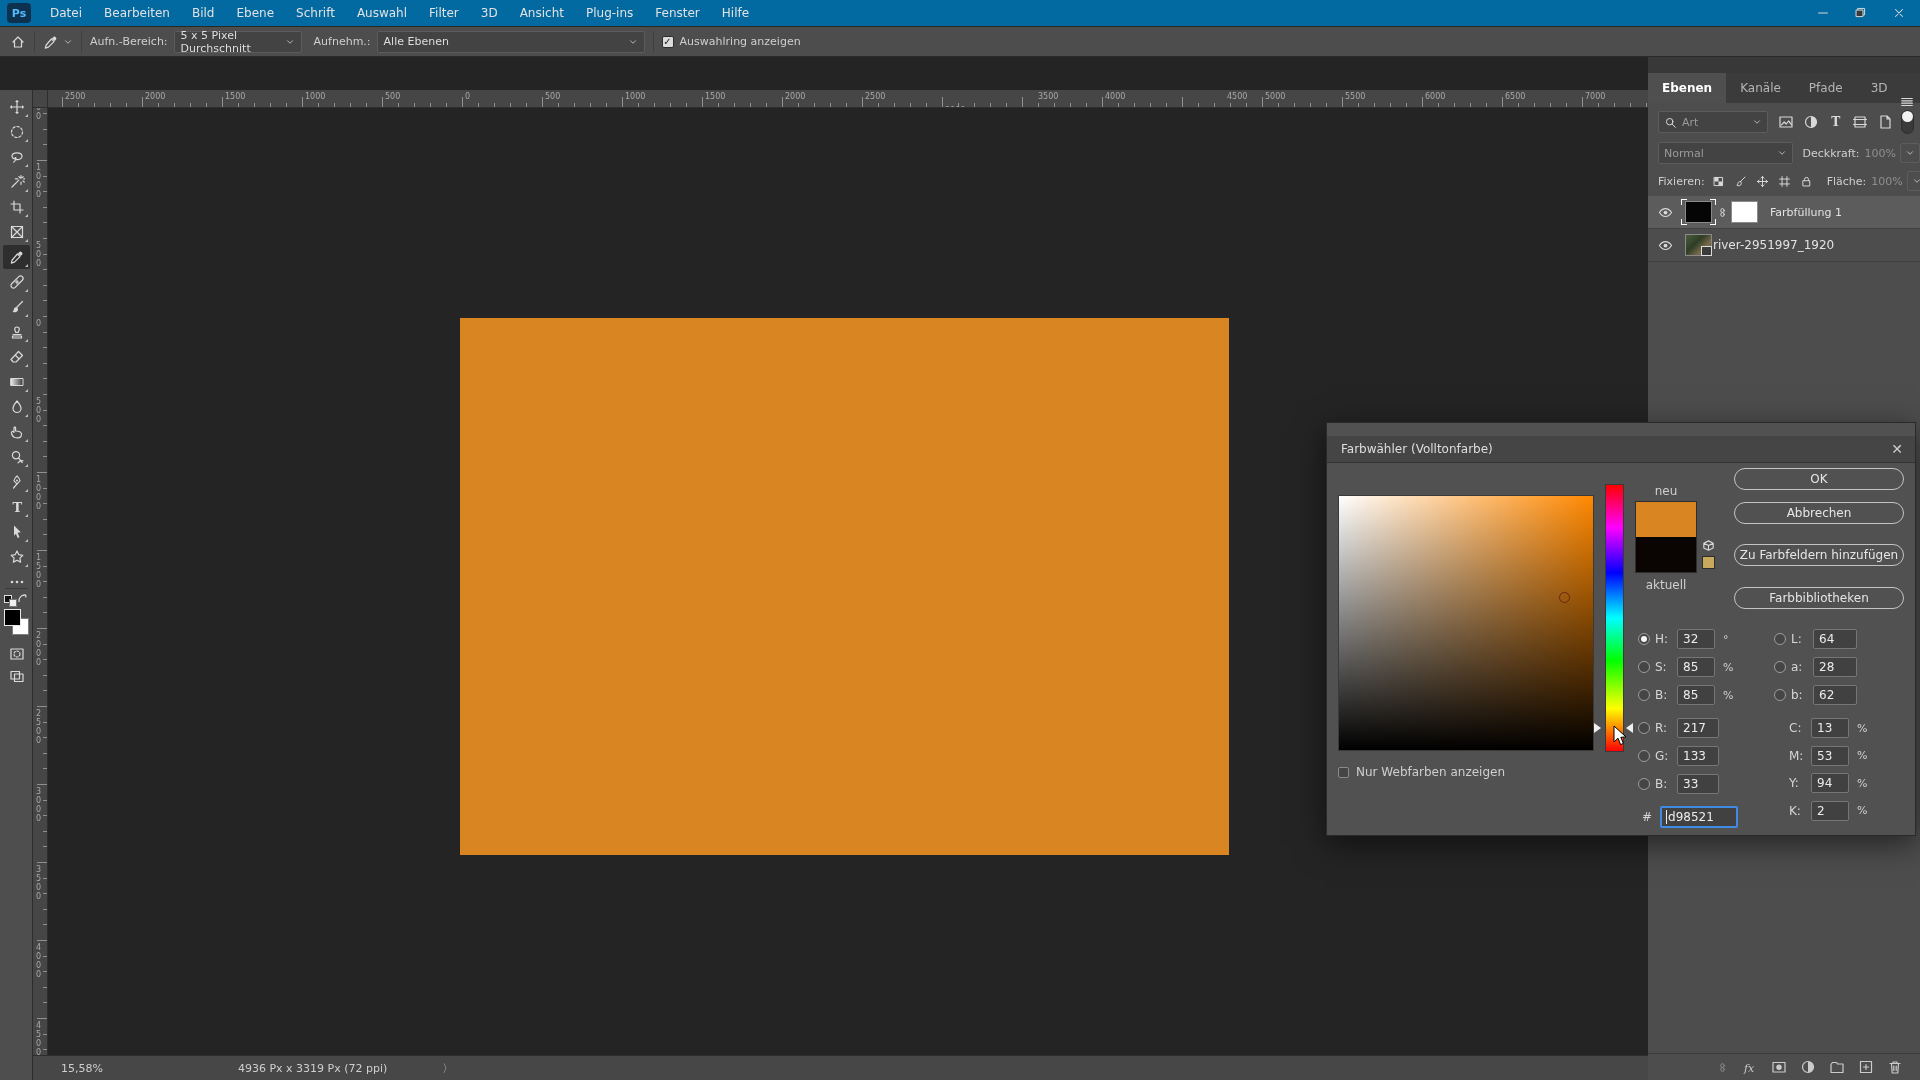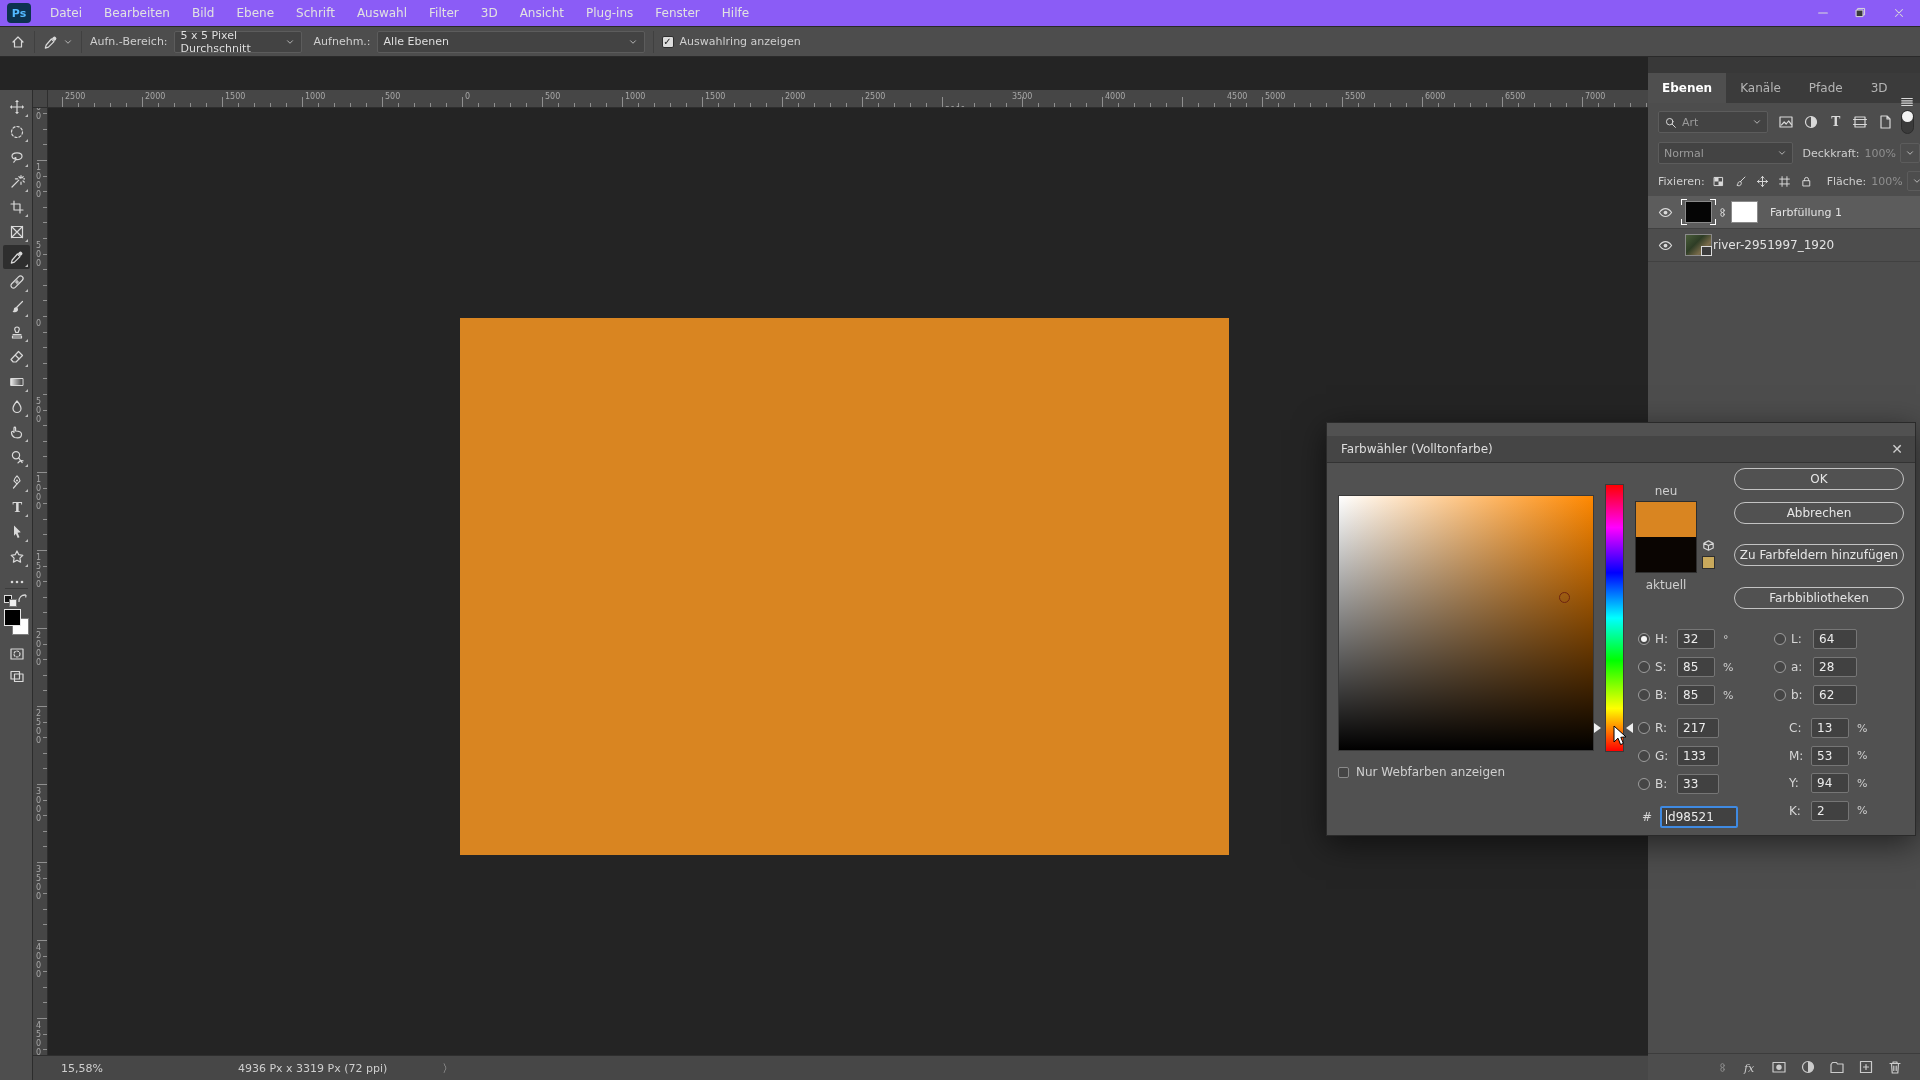--- a/index.html
+++ b/index.html
@@ -3,21 +3,21 @@
 <meta charset="utf-8">
 <style>
   * { margin:0; padding:0; box-sizing:border-box; }
   html,body { width:1920px; height:1080px; overflow:hidden; background:#242424;
     font-family:"DejaVu Sans","Liberation Sans",sans-serif; }
   #stage { position:relative; width:1920px; height:1080px; background:#242424; }
   .abs { position:absolute; }
   svg.ic { display:block; }
 
   
-  #menubar { left:0; top:0; width:1920px; height:27px; background:#8b5cf6;
+  #menubar { left:0; top:0; width:1920px; height:27px; background:#0369a1;
     border-bottom:1px solid #282828; display:flex; align-items:center; z-index:40; }
   #ps-logo { width:24px; height:20px; margin:0 8px 0 7px; background:#0d3250; border-radius:4px;
     color:#53b9ff; font-size:11px; font-weight:bold; display:flex; align-items:center; justify-content:center; }
   .menu-item { color:#e2e2e2; font-size:12px; padding:0 11px; line-height:27px; cursor:default; }
   #win-controls { position:absolute; right:12px; top:0; height:27px; display:flex; align-items:center; gap:22px; }
   #win-controls .wc { width:16px; height:16px; color:#cfcfcf; }
 
   
   #optionsbar { left:0; top:27px; width:1920px; height:30px; background:#4d4d4d;
     border-bottom:1px solid #2a2a2a; display:flex; align-items:center; z-index:39; }
@@ -524,21 +524,21 @@
       <div class="hlab" style="left: 177px;">1500</div>
       <div class="hlab" style="left: 257px;">1000</div>
       <div class="hlab" style="left: 337px;">500</div>
       <div class="hlab" style="left: 417px;">0</div>
       <div class="hlab" style="left: 497px;">500</div>
       <div class="hlab" style="left: 577px;">1000</div>
       <div class="hlab" style="left: 657px;">1500</div>
       <div class="hlab" style="left: 737px;">2000</div>
       <div class="hlab" style="left: 817px;">2500</div>
       <div class="hlab" style="left: 897px; margin-top: 14px;">3000</div>
-      <div class="hlab" style="left: 964px;">3500</div>
+      <div class="hlab" style="left: 990px;">3500</div>
       <div class="hlab" style="left: 1057px;">4000</div>
       <div class="hlab" style="left: 1137px; margin-left: 42px;">4500</div>
       <div class="hlab" style="left: 1217px;">5000</div>
       <div class="hlab" style="left: 1297px;">5500</div>
       <div class="hlab" style="left: 1377px;">6000</div>
       <div class="hlab" style="left: 1457px;">6500</div>
       <div class="hlab" style="left: 1537px;">7000</div>
     </div>
   <div id="vruler" class="abs">
       <div class="vtick" style="top: 5px; width: 4px;"></div>

